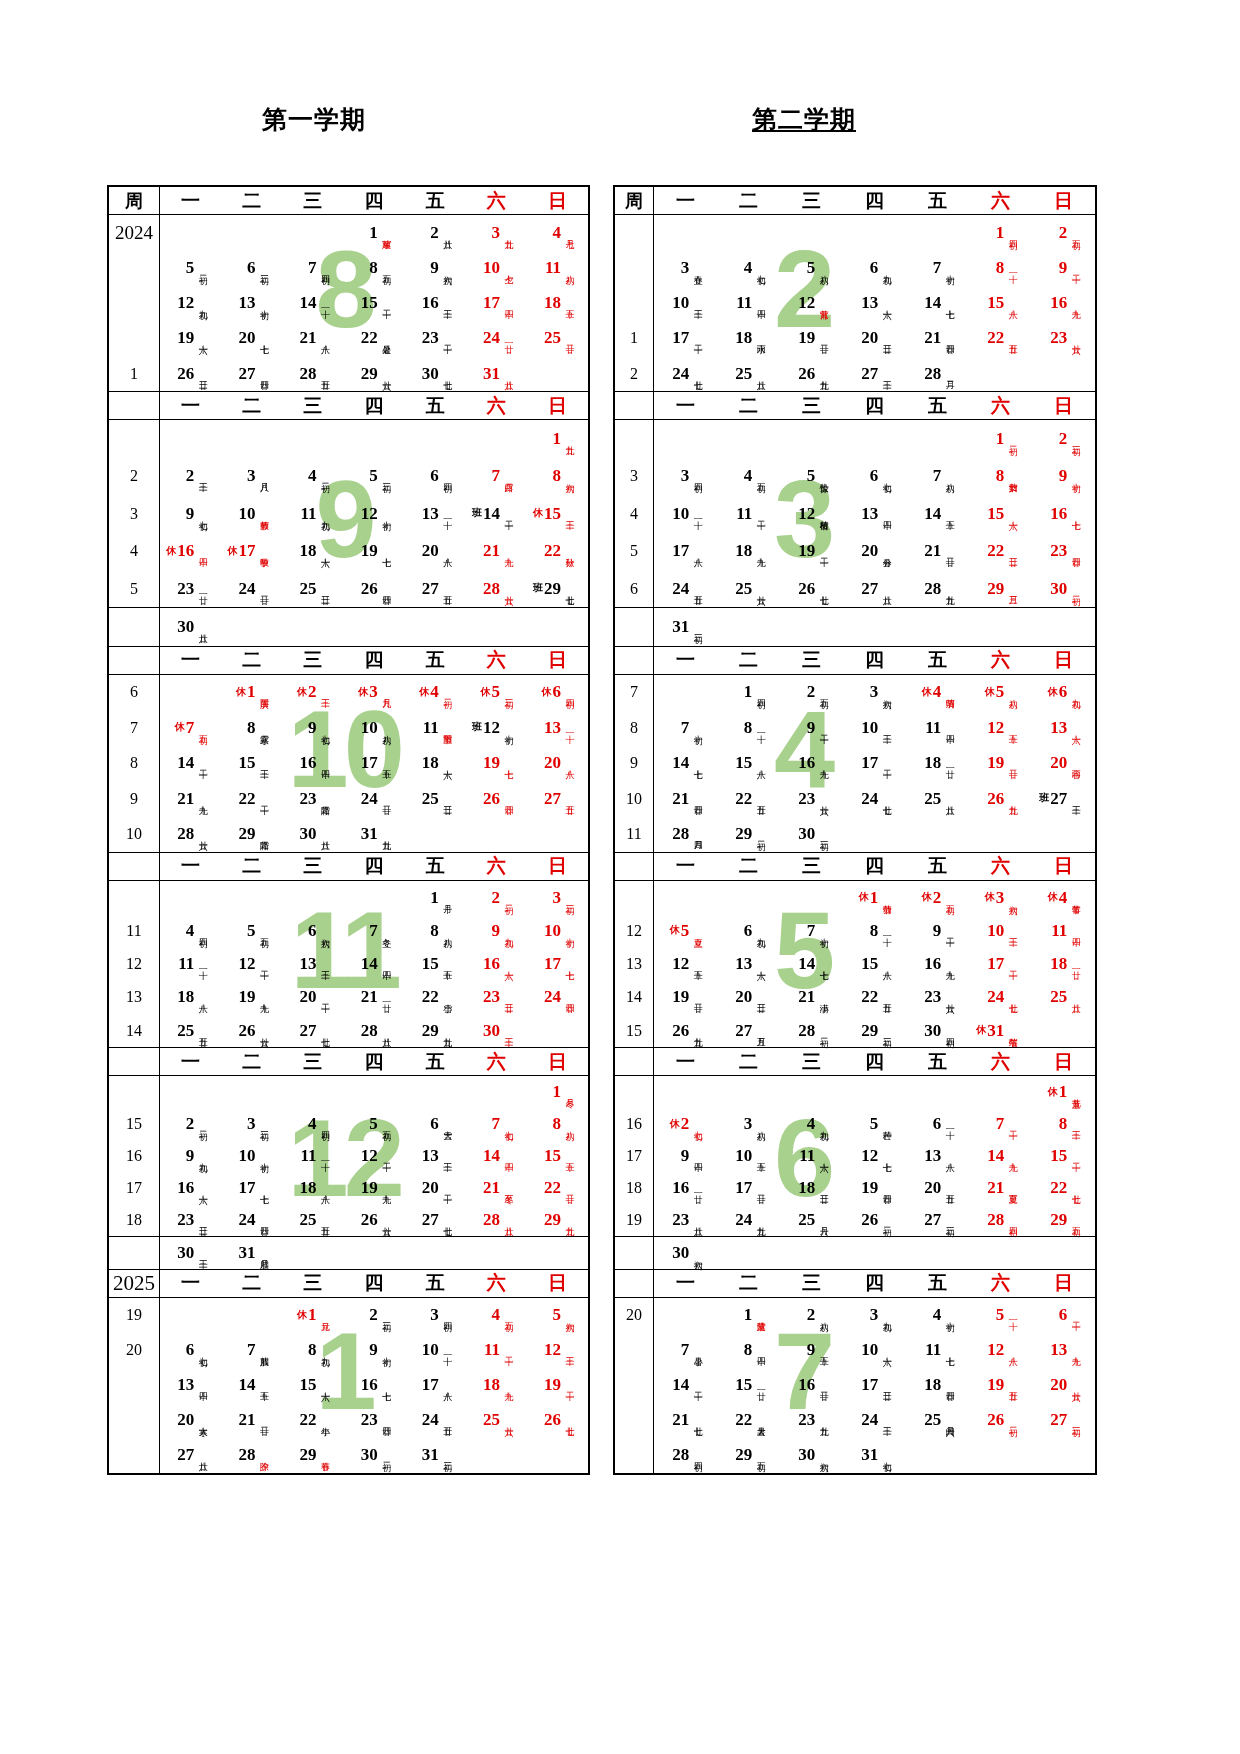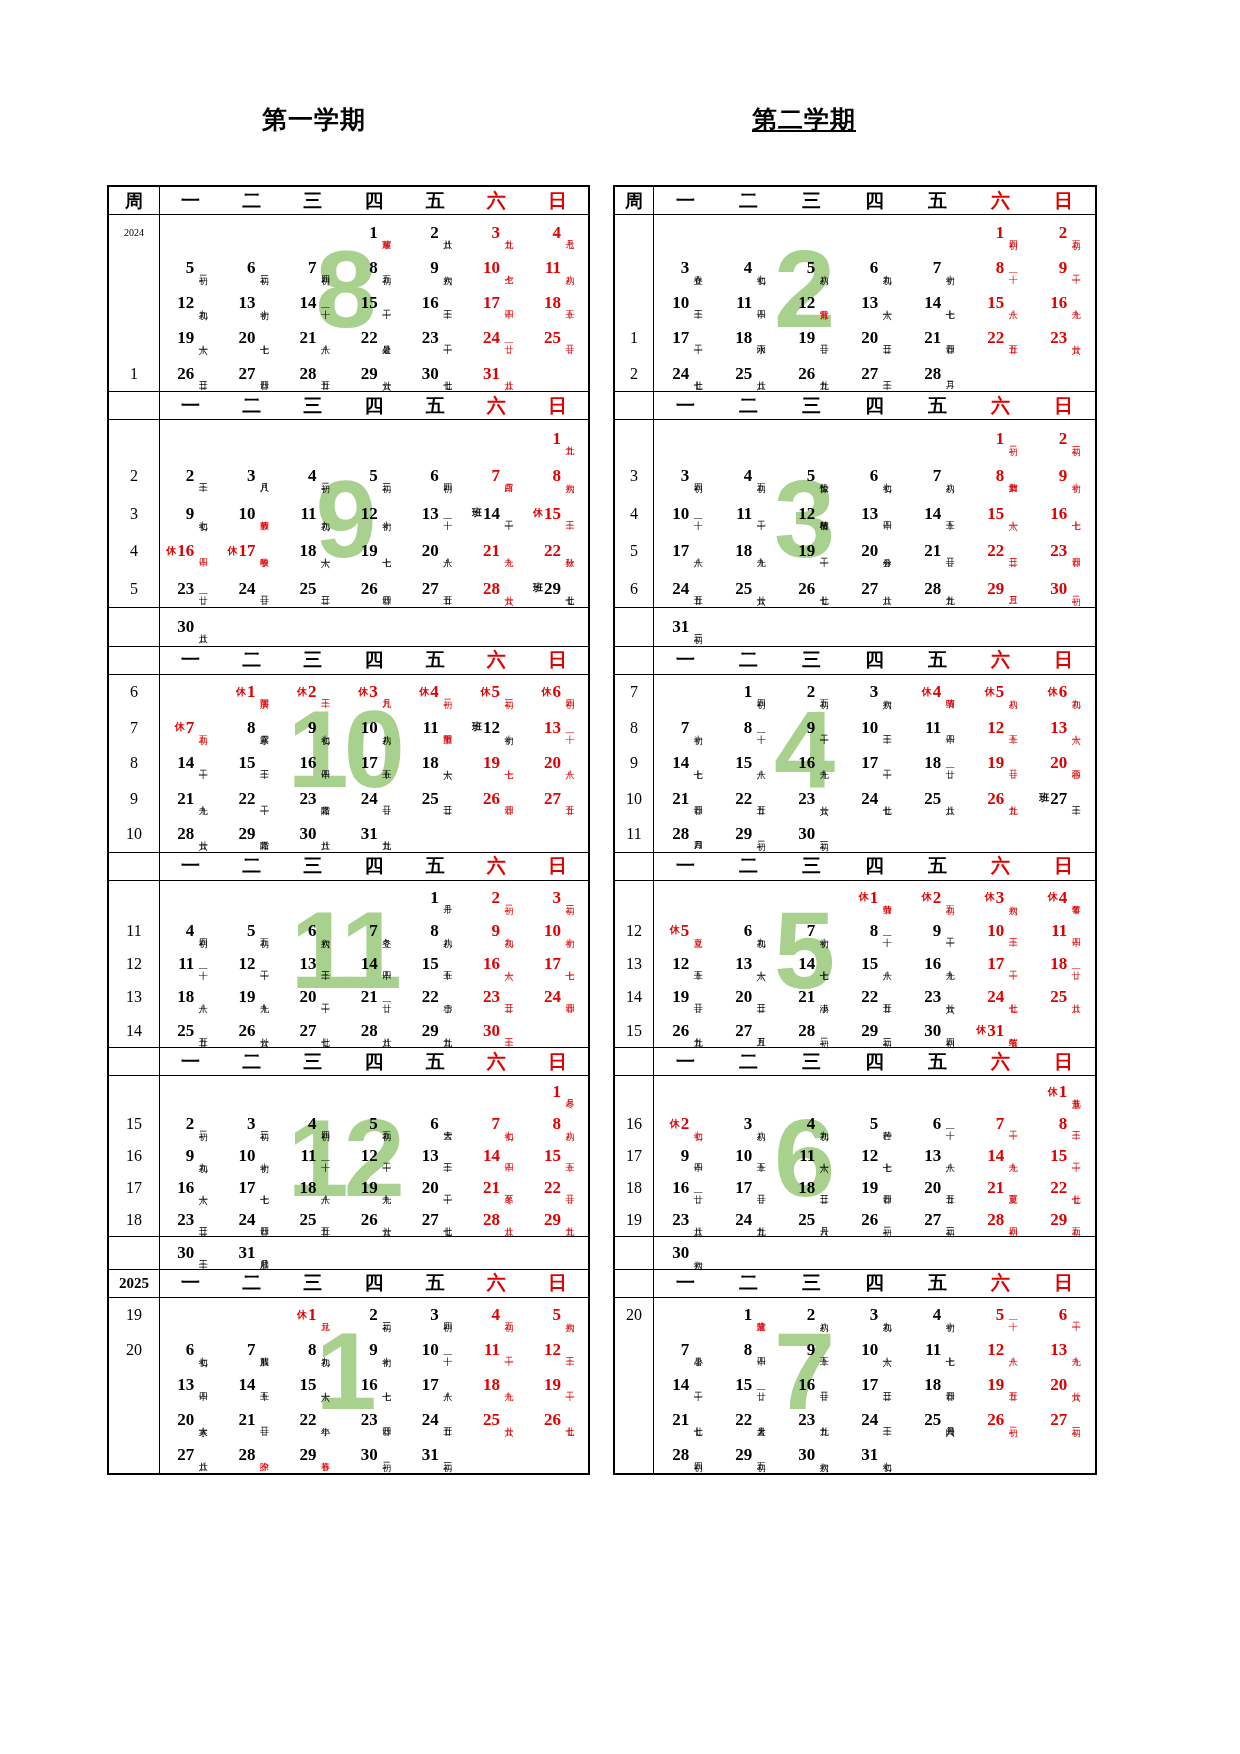--- a/index.html
+++ b/index.html
@@ -19,27 +19,27 @@
              font-family:"Liberation Sans","DejaVu Sans",sans-serif;font-weight:bold;
              font-size:110px;line-height:1;color:var(--green);z-index:0;letter-spacing:-5px;}
   #cal-left .watermark{left:49%;}
   #cal-right .watermark{left:39%;}
   .mh{display:flex;height:27px;flex:none;border-bottom:1px solid #000;align-items:center;
       position:relative;z-index:1;}
   .wkcol{width:50px;flex:none;border-right:1px solid #000;align-self:stretch;
          display:flex;align-items:center;justify-content:center;font-size:16px;}
   #cal-right .wkcol{width:38px;}
   .mh .wkcol{font-size:18px;font-weight:bold;}
-  .mh .wkcol.yr{font-size:15px;font-weight:bold;text-align:center;}
+  .mh .wkcol.yr{font-size:21px;font-weight:normal;text-align:center;}
   .dh{flex:1;text-align:center;font-size:19px;font-weight:bold;}
   .dh.red{color:var(--red);}
   .rows{flex:1;display:flex;flex-direction:column;position:relative;z-index:1;}
   .crow{flex:1;display:flex;min-height:0;}
   .crow.sep{border-top:1px solid #000;}
-  .wkcol .yrtxt{font-size:10px;}
+  .wkcol .yrtxt{font-size:19px;}
   .dcell{flex:1;display:flex;align-items:center;min-width:0;}
   .numwrap{width:56%;text-align:right;flex:none;}
   .numtext{position:relative;display:inline-block;font-size:17px;font-weight:bold;line-height:1;}
   .numtext.red{color:var(--red);}
   .pre{position:absolute;right:100%;top:50%;transform:translateY(-50%);
        font-size:10px;font-weight:bold;color:#000;padding-right:1px;}
   .pre.red{color:var(--red);}
   .lun{writing-mode:vertical-rl;text-orientation:upright;font-size:9px;line-height:11px;
        margin-left:3px;color:#000;max-height:100%;overflow:visible;flex:none;}
   .lun.red{color:var(--red);}

